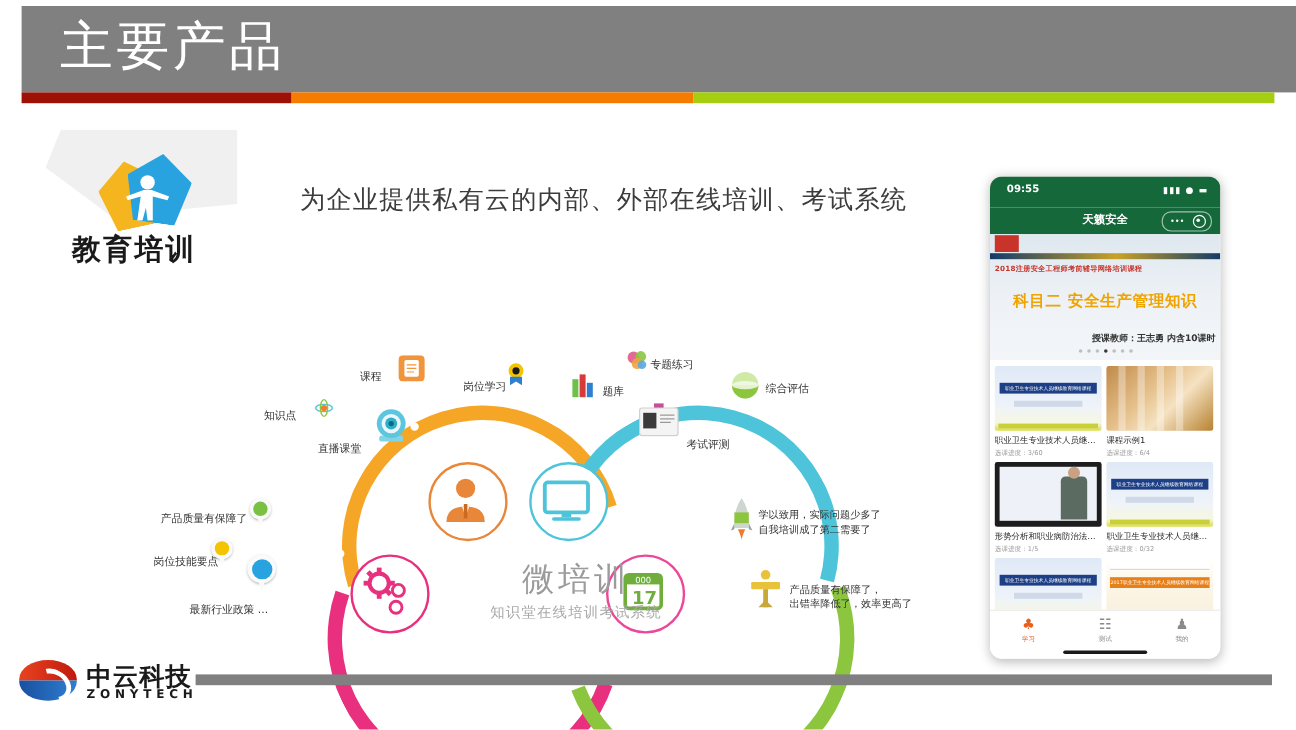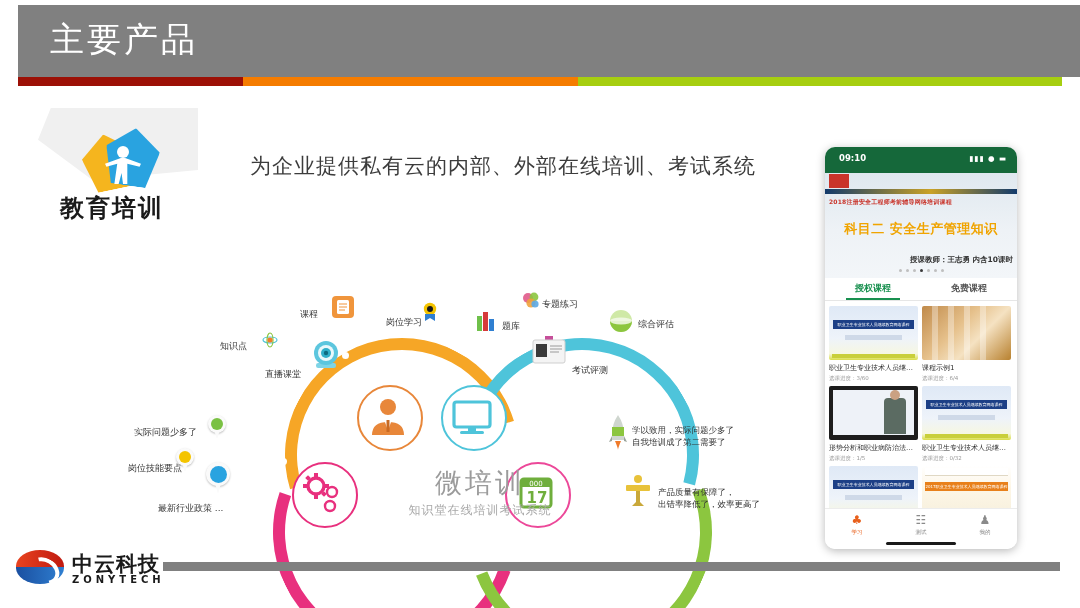--- a/index.html
+++ b/index.html
@@ -2,21 +2,21 @@
 <html><head>
 <meta charset="utf-8">
 <style>
   html,body{margin:0;padding:0;}
   body{width:1080px;height:608px;background:#ffffff;overflow:hidden;
        font-family:"DejaVu Sans","Liberation Sans",sans-serif;}
   .slide{position:relative;width:1080px;height:608px;background:#fff;}
 
   
   .header-bar{position:absolute;left:18px;top:5px;width:1062px;height:72px;background:#808080;}
-  .header-title{position:absolute;left:50px;top:17px;font-size:34px;color:#ffffff;
+  .header-title{position:absolute;left:50px;top:17px;font-size:44px;color:#ffffff;
                 letter-spacing:3px;font-weight:300;line-height:44px;}
   .accent{position:absolute;top:77px;height:9px;}
   .accent.a1{left:18px;width:225px;background:#9c1006;}
   .accent.a2{left:243px;width:335px;background:#f57c00;}
   .accent.a3{left:578px;width:484px;background:#a6ce10;}
 
   
   .prod-icon-wrap{position:absolute;left:38px;top:108px;width:160px;height:120px;}
   .ghost{position:absolute;left:0;top:0;width:160px;height:72px;
          background:#f0f0f0;clip-path:polygon(8% 0,100% 0,100% 86%,34% 100%,0 44%);}
@@ -308,21 +308,21 @@
         <rect x="14" y="15" width="30" height="28" rx="3" fill="none" stroke="#6fae3c" stroke-width="3"></rect>
         <rect x="14" y="15" width="30" height="8" fill="#6fae3c"></rect>
         <text x="29" y="22" font-size="7" fill="#fff" text-anchor="middle" font-family="DejaVu Sans">000</text>
         <text x="30" y="39" font-size="15" fill="#6fae3c" text-anchor="middle" font-weight="bold" font-family="DejaVu Sans">17</text>
       </svg>
     </div>
 
     <div class="center-title">微培训</div>
     <div class="center-sub">知识堂在线培训考试系统</div>
 
-    <span class="mini" style="left:24px;top:136px;">实际问题少多了</span>
+    <span class="mini" style="left:24px;top:136px;">产品质量有保障了</span>
     <div class="pin" style="left:98px;top:125px;">
       <div class="head"></div>
         <div class="dot" style="background:#7ac143;"></div>
         <div class="tip"></div>
     </div>
     <span class="mini" style="left:18px;top:172px;">岗位技能要点</span>
     <div class="pin" style="left:66px;top:158px;">
       <div class="head"></div>
         <div class="dot" style="background:#f4c400;"></div>
         <div class="tip"></div>
@@ -357,39 +357,46 @@
         </svg>
     </span>
     <span class="note" style="left:548px;top:196px;">
       <span>产品质量有保障了，</span><br>
       <span>出错率降低了，效率更高了</span>
     </span>
   </div>
 
   <div class="phone">
     <div class="ph-status">
-      <span class="ph-time">09:10</span>
+      <span class="ph-time">09:55</span>
       <span class="ph-sig">▮▮▮ ● ▬</span>
+    </div>
+    <div class="ph-nav">
+      <div class="ph-nav-title">天籁安全</div>
+      <div class="ph-caps">
+        <i class="d"></i>
+          <i class="d d2"></i>
+          <i class="d d3"></i>
+        <span class="o">
+            <i></i>
+          </span>
+      </div>
     </div>
 
     <div class="ph-banner">
       <div class="bn-badge"></div>
       <div class="bn-rule"></div>
       <div class="bn-sub">2018注册安全工程师考前辅导网络培训课程</div>
       <div class="bn-main">科目二  安全生产管理知识</div>
       <div class="bn-teacher">授课教师：王志勇     内含10课时</div>
       <div class="bn-dots">
         <i></i><i></i><i></i><i class="on"></i><i></i><i></i><i></i>
       </div>
     </div>
 
-    <div class="ph-tabs">
-      <div class="ph-tab active">授权课程</div>
-      <div class="ph-tab">免费课程</div>
-    </div>
 
     <div class="ph-grid">
       <div class="ph-card">
         <div class="ph-thumb th-doc">
           <div class="tbar">职业卫生专业技术人员继续教育网络课程</div>
           <div class="tline"></div>
             <div class="tcap"></div>
         </div>
         <div class="ph-ctitle">职业卫生专业技术人员继续教...</div>
         <div class="ph-cprog">选课进度：3/60</div>

